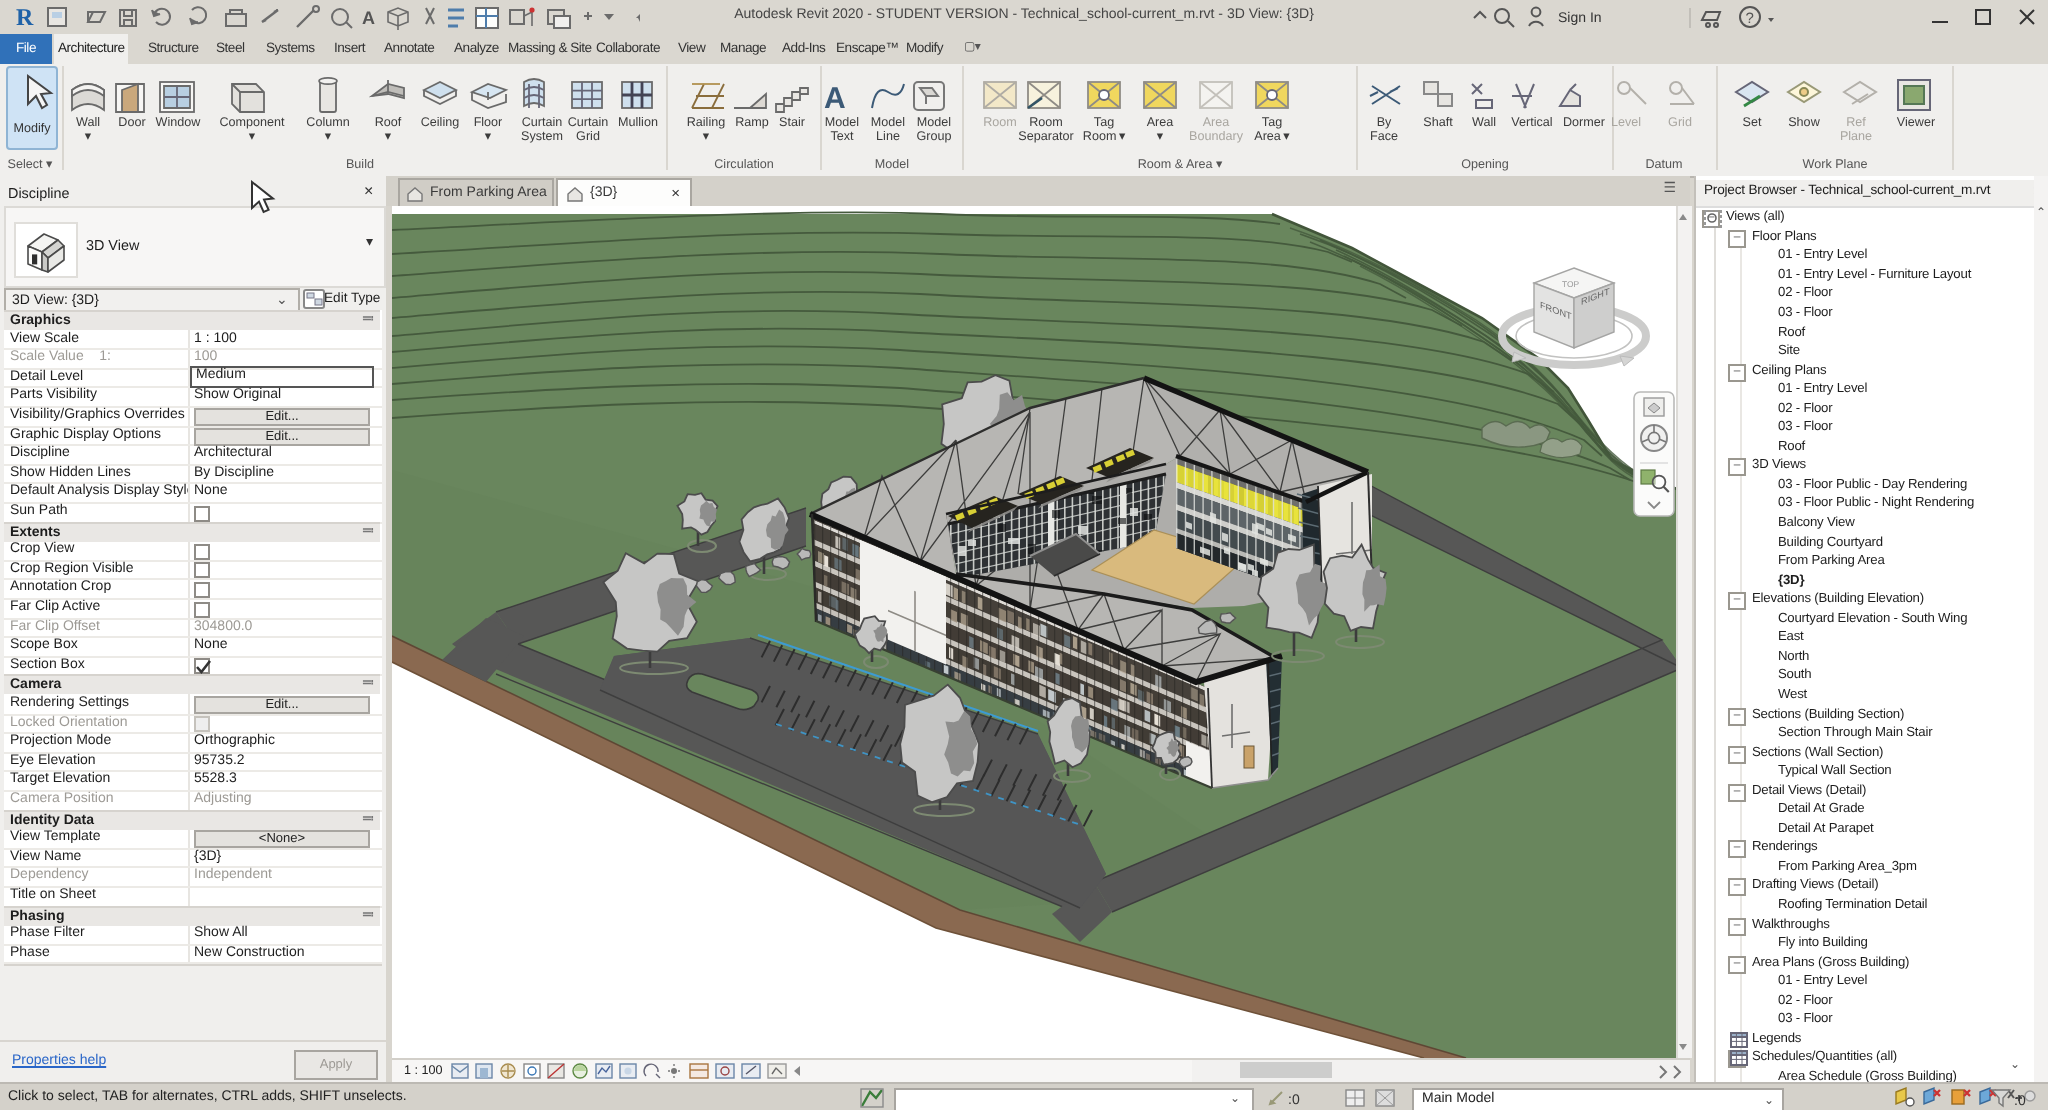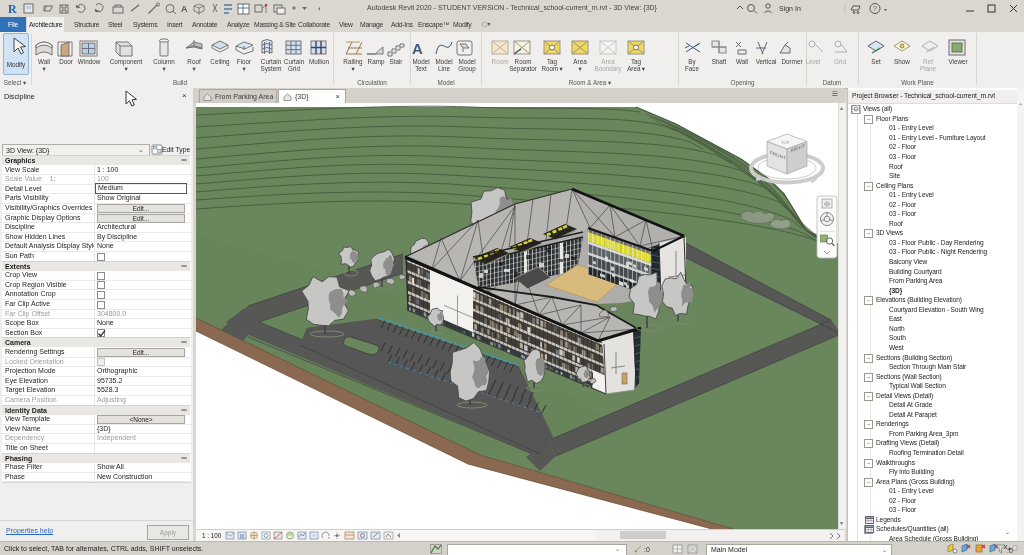--- a/index.html
+++ b/index.html
@@ -276,20 +276,36 @@
   <div class="rbtn gray" style="left:916px;width:24px;top:27px">Ref<br>Plane</div>
   <div class="rbtn" style="left:944px;width:28px;top:27px">Viewer</div>
 </div>
 
 <div id="props" class="abs">
   <div class="abs hdr">
       <span style="position:absolute;left:4px;top:2px;font-size:7.2px">Discipline</span>
       <span style="position:absolute;left:182px;top:1px;font-size:8px;color:#333">×</span>
     </div>
 
+  <div class="abs" style="left:2px;top:15px;width:189px;height:39px;background:#f7f6f5;border:1px solid #dcdad6;">
+    <div class="abs" style="left:4px;top:7px;width:30px;height:26px;background:#fff;border:1px solid #e0deda;">
+      <svg width="30" height="26" viewBox="0 0 30 26">
+          <g stroke="#4a4a4a" stroke-width=".8" stroke-linejoin="round">
+<path d="M6 11 L14 5 L21 8 L13 14 Z" fill="#f4f4f2"></path>
+<path d="M13 14 L21 8 L24 11 L16 17 Z" fill="#d4d4d1"></path>
+<path d="M6 11 L13 14 L13 23 L6 20 Z" fill="#fbfbfa"></path>
+<path d="M13 14 L16 17 L16 24 L13 23 Z" fill="#c9c9c6"></path>
+<path d="M16 17 L24 11 L24 18 L16 24 Z" fill="#e9e9e6"></path>
+<rect x="8" y="15.2" width="2.6" height="5" fill="#2e2e2e" stroke="none"></rect>
+</g>
+        </svg>
+    </div>
+    <span style="position:absolute;left:40px;top:14px;font-size:7.2px;">3D View</span>
+    <span style="position:absolute;left:180px;top:13px;font-size:7px;color:#333">▾</span>
+  </div>
 
   <div class="abs" style="left:2px;top:56px;width:146px;height:11px;background:#f1f0ee;border:1px solid #b1aea8;">
     <span style="position:absolute;left:3px;top:1.5px;font-size:7px;">3D View: {3D}</span>
     <span style="position:absolute;left:135px;top:1px;font-size:7px;color:#555">⌄</span>
   </div>
   <svg class="abs" style="left:151px;top:56px" width="13" height="12" viewBox="0 0 13 12">
       <rect x="1" y="1" width="10" height="9" rx="1" fill="#fff" stroke="#888"></rect>
       <rect x="2.5" y="2.5" width="3.5" height="2.5" fill="#cfd8e2" stroke="#778" stroke-width=".5"></rect>
       <rect x="6.5" y="5.5" width="3.5" height="3" fill="#cfd8e2" stroke="#778" stroke-width=".5"></rect>
     </svg>

